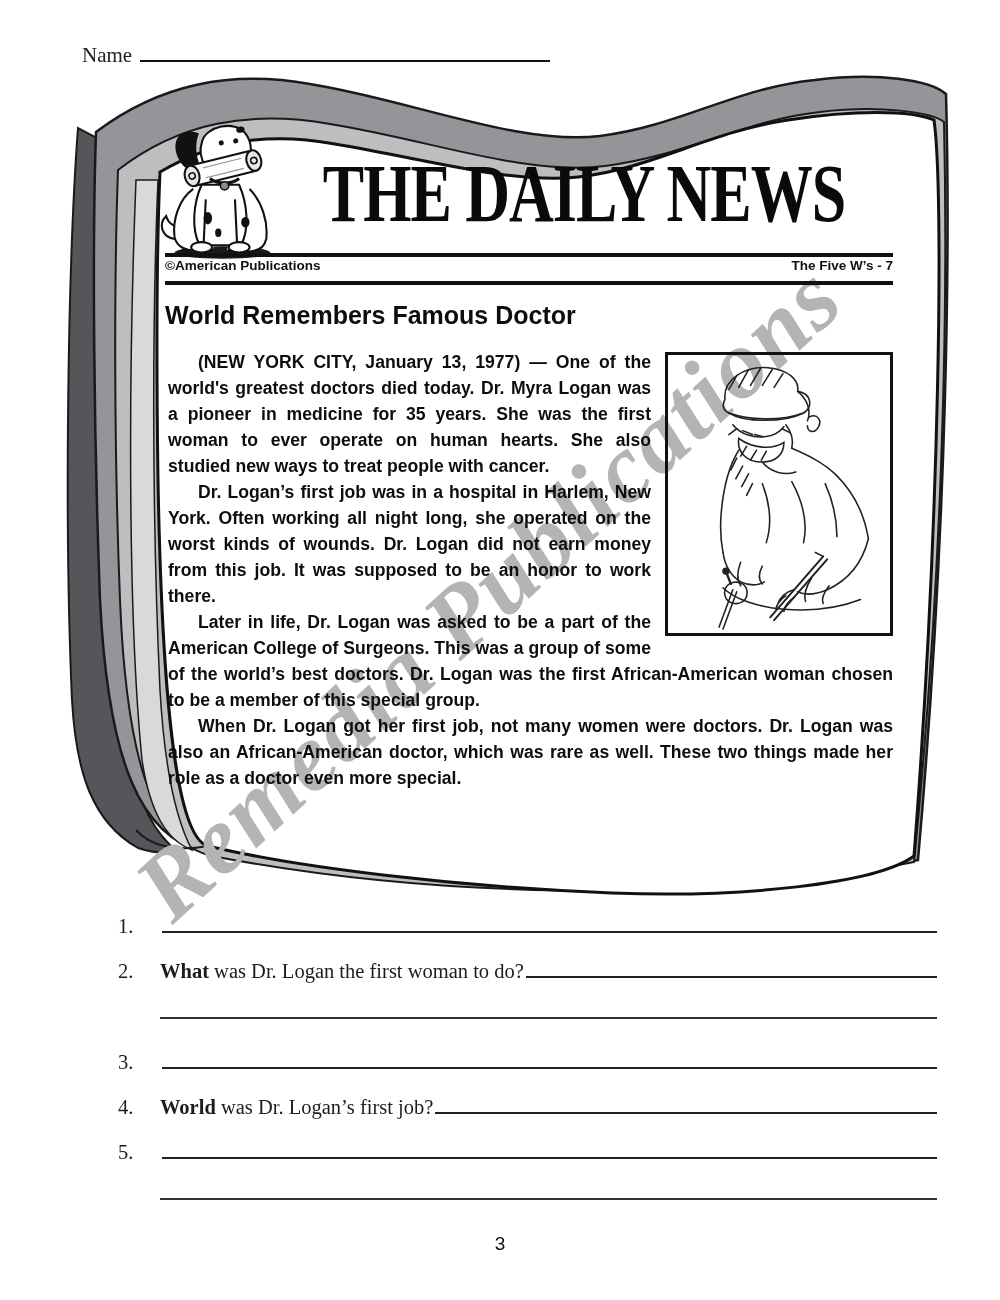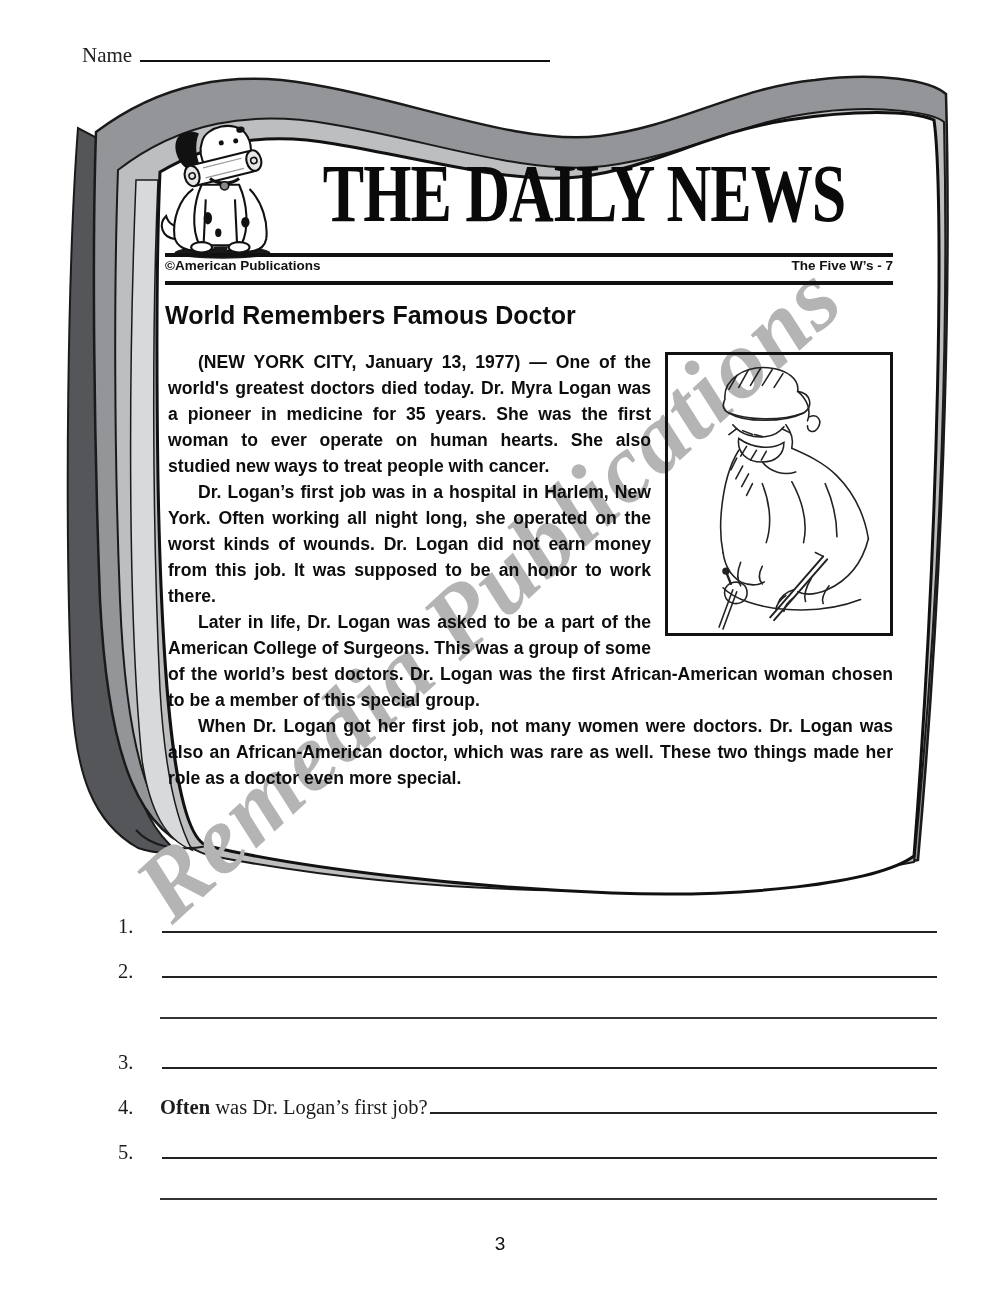--- a/index.html
+++ b/index.html
@@ -168,34 +168,35 @@
 <div class="layer questions">
     <div class="q-row">
       <span class="q-num">1.</span>
       <div class="q-body">
         <span class="q-blank"></span>
       </div>
     </div>
     <div class="q-row">
       <span class="q-num">2.</span>
       <div class="q-body">
+        <span class="q-text"><b>What</b> was Dr. Logan the first woman to do?</span>
         <span class="q-blank"></span>
       </div>
     </div>
     <div class="q-extra"></div>
     <div class="q-row">
       <span class="q-num">3.</span>
       <div class="q-body">
         <span class="q-blank"></span>
       </div>
     </div>
     <div class="q-row">
       <span class="q-num">4.</span>
       <div class="q-body">
-        <span class="q-text"><b>Often</b> was Dr. Logan’s first job?</span>
+        <span class="q-text"><b>World</b> was Dr. Logan’s first job?</span>
         <span class="q-blank"></span>
       </div>
     </div>
     <div class="q-row">
       <span class="q-num">5.</span>
       <div class="q-body">
         <span class="q-blank"></span>
       </div>
     </div>
     <div class="q-extra"></div>

